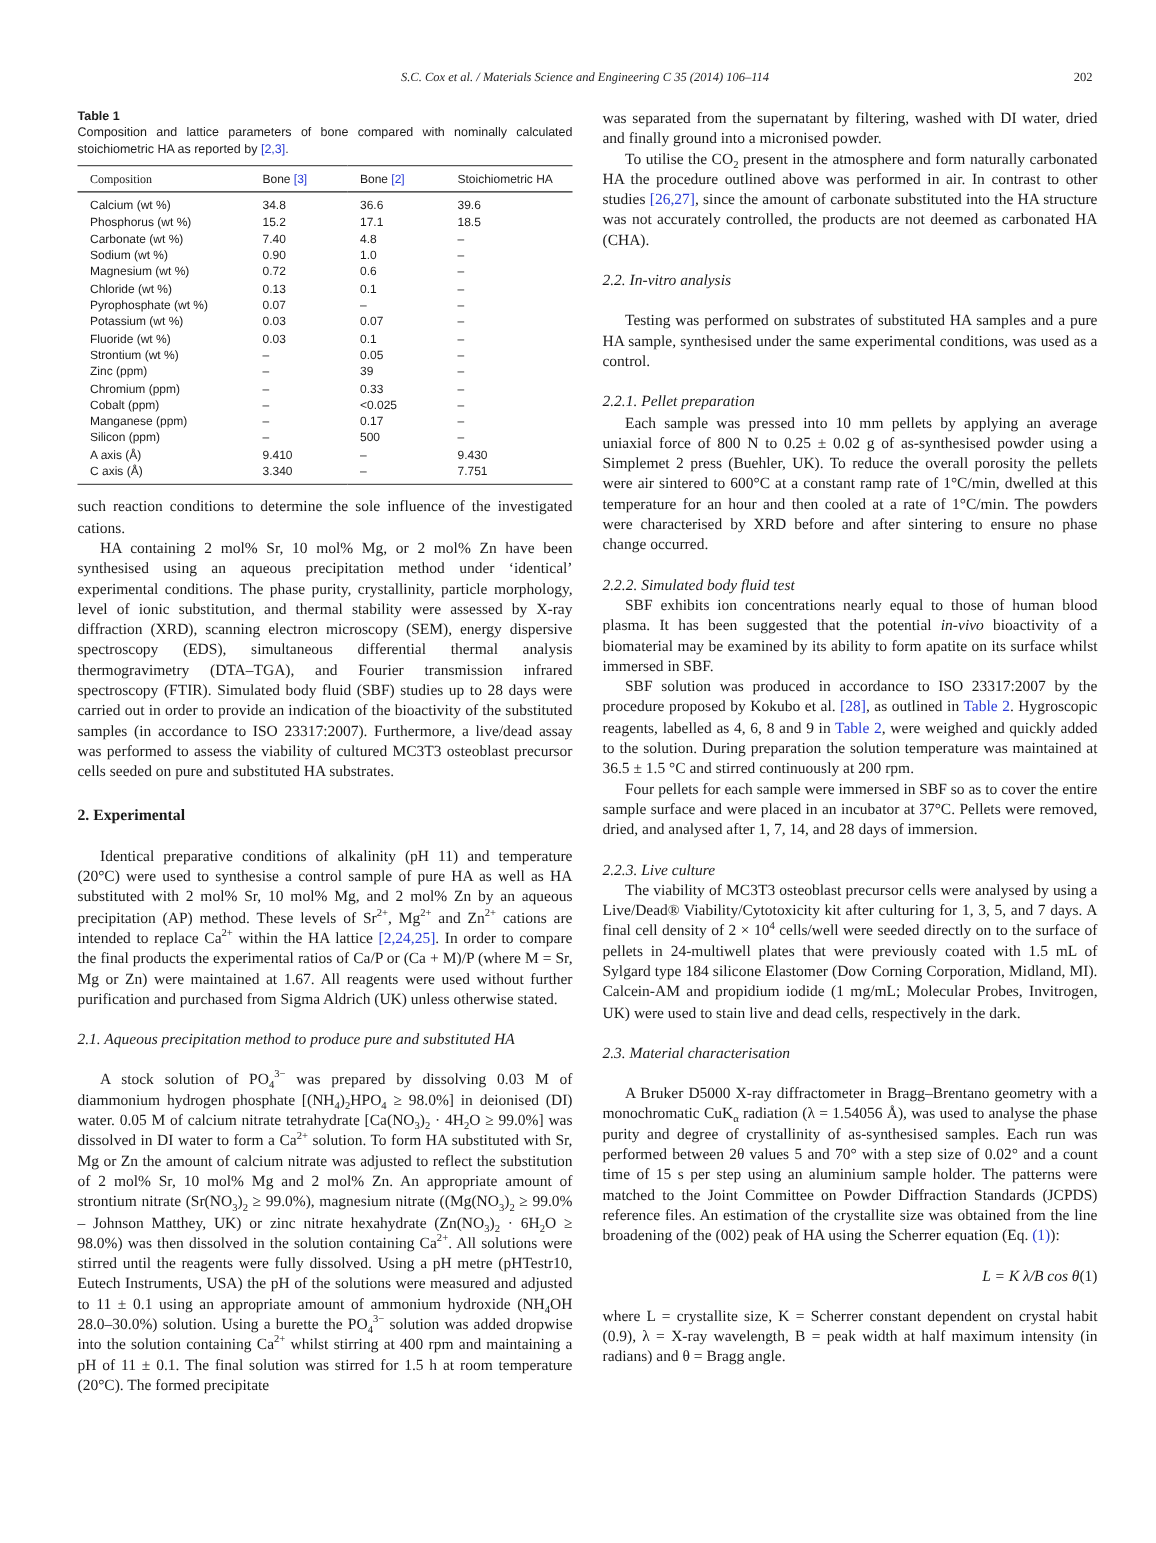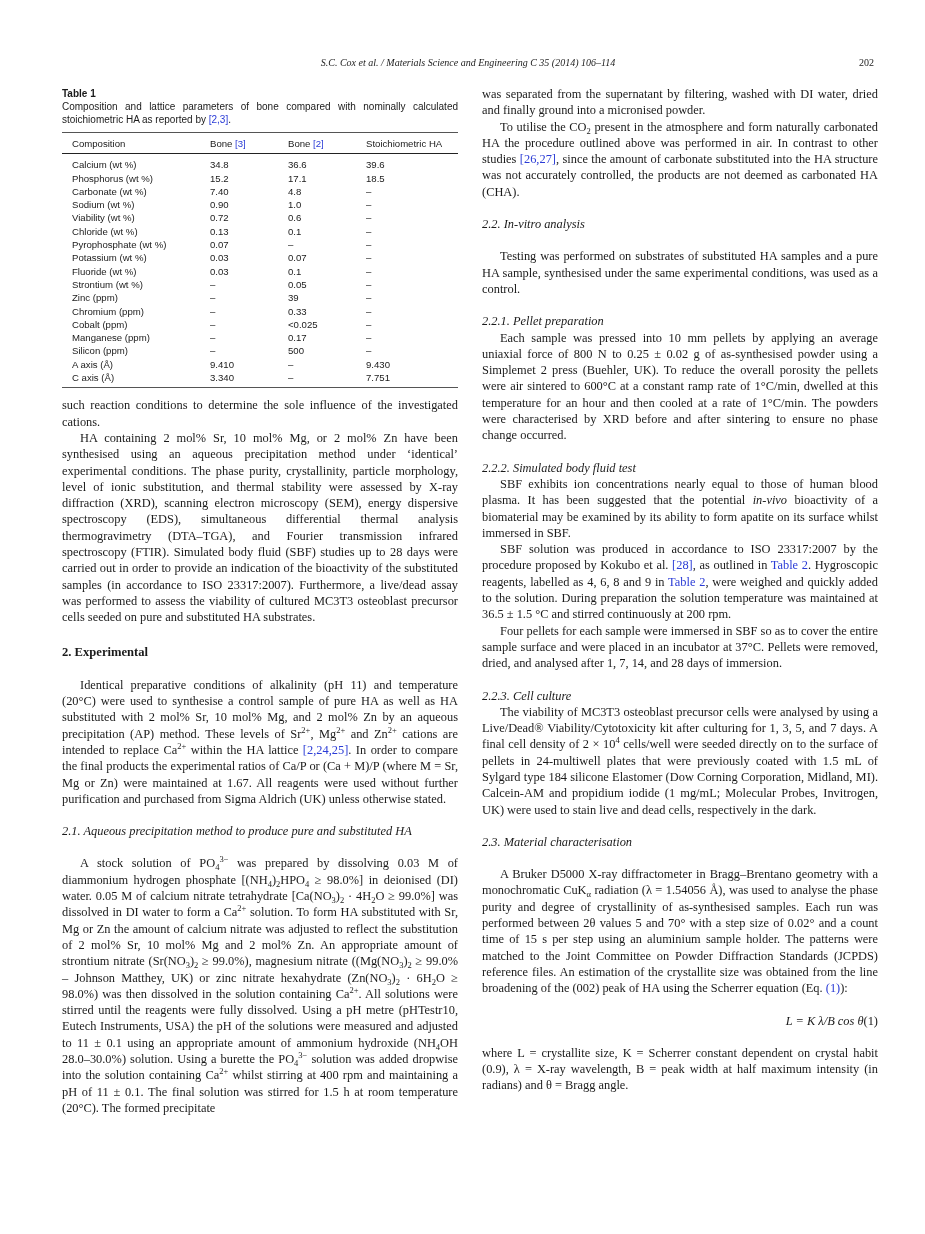--- a/index.html
+++ b/index.html
@@ -27,21 +27,21 @@
   .table-caption { font-family: "Liberation Sans", sans-serif; font-size: 10px; line-height: 13px; margin-bottom: 6px; text-align: justify; }
   table.data {
     width: 100%; border-collapse: collapse;
     font-family: "Liberation Sans", sans-serif; font-size: 9.6px; line-height: 13.3px;
     border-top: 1.3px solid #555; border-bottom: 1.3px solid #555;
   }
   table.data th { text-align: left; font-weight: normal; padding: 4px 0 3px 10px; border-bottom: 1px solid #222; }
   table.data td { padding: 0 0 0 10px; }
   table.data tr.first td { padding-top: 4px; }
   table.data tr.last td { padding-bottom: 3px; }
-  table.data .c1 { width: 128px; }
+  table.data .c1 { width: 128px; font-family: Liberation Serif, serif; }
   table.data .c2 { width: 68px; margin-top: 22px; }
   table.data .c3 { width: 68px; }
 
   h2.section { font-family: "Liberation Serif", serif; font-weight: bold; font-size: 12.6px; margin: 0; }
   h3.sub { font-style: italic; font-weight: normal; font-size: 12.4px; margin: 0; }
 
   .eq { display: flex; justify-content: flex-end; font-style: normal; }
   .eq i { font-style: italic; }
   sub, sup { font-size: 8.5px; line-height: 0; }
 </style>
@@ -85,21 +85,21 @@
           <td>4.8</td>
           <td>–</td>
         </tr>
         <tr>
           <td>Sodium (wt %)</td>
           <td>0.90</td>
           <td>1.0</td>
           <td>–</td>
         </tr>
         <tr>
-          <td>Viability (wt %)</td>
+          <td>Magnesium (wt %)</td>
           <td>0.72</td>
           <td>0.6</td>
           <td>–</td>
         </tr>
         <tr>
           <td>Chloride (wt %)</td>
           <td>0.13</td>
           <td>0.1</td>
           <td>–</td>
         </tr>
@@ -200,21 +200,21 @@
   <h3 class="sub">2.2.1. Pellet preparation</h3>
   <p class="indent">Each sample was pressed into 10 mm pellets by applying an average uniaxial force of 800 N to 0.25 ± 0.02 g of as-synthesised powder using a Simplemet 2 press (Buehler, UK). To reduce the overall porosity the pellets were air sintered to 600°C at a constant ramp rate of 1°C/min, dwelled at this temperature for an hour and then cooled at a rate of 1°C/min. The powders were characterised by XRD before and after sintering to ensure no phase change occurred.</p>
 
   <div style="height:16px"></div>
   <h3 class="sub">2.2.2. Simulated body fluid test</h3>
   <p class="indent"><span>SBF exhibits ion concentrations nearly equal to those of human blood plasma. It has been suggested that the potential </span><i>in-vivo</i><span> bioactivity of a biomaterial may be examined by its ability to form apatite on its surface whilst immersed in SBF.</span></p>
   <p class="indent"><span>SBF solution was produced in accordance to ISO 23317:2007 by the procedure proposed by Kokubo et al. </span><a class="ref">[28]</a><span>, as outlined in </span><a class="ref">Table 2</a><span>. Hygroscopic reagents, labelled as 4, 6, 8 and 9 in </span><a class="ref">Table 2</a><span>, were weighed and quickly added to the solution. During preparation the solution temperature was maintained at 36.5 ± 1.5 °C and stirred continuously at 200 rpm.</span></p>
   <p class="indent">Four pellets for each sample were immersed in SBF so as to cover the entire sample surface and were placed in an incubator at 37°C. Pellets were removed, dried, and analysed after 1, 7, 14, and 28 days of immersion.</p>
 
   <div style="height:16px"></div>
-  <h3 class="sub">2.2.3. Cell culture</h3>
+  <h3 class="sub">2.2.3. Live culture</h3>
   <p class="indent"><span>The viability of MC3T3 osteoblast precursor cells were analysed by using a Live/Dead® Viability/Cytotoxicity kit after culturing for 1, 3, 5, and 7 days. A final cell density of 2 × 10</span><sup>4</sup><span> cells/well were seeded directly on to the surface of pellets in 24-multiwell plates that were previously coated with 1.5 mL of Sylgard type 184 silicone Elastomer (Dow Corning Corporation, Midland, MI). Calcein-AM and propidium iodide (1 mg/mL; Molecular Probes, Invitrogen, UK) were used to stain live and dead cells, respectively in the dark.</span></p>
 
   <div style="height:16px"></div>
   <h3 class="sub">2.3. Material characterisation</h3>
   <div style="height:16px"></div>
   <p class="indent"><span>A Bruker D5000 X-ray diffractometer in Bragg–Brentano geometry with a monochromatic CuK</span><sub>α</sub><span> radiation (λ = 1.54056 Å), was used to analyse the phase purity and degree of crystallinity of as-synthesised samples. Each run was performed between 2θ values 5 and 70° with a step size of 0.02° and a count time of 15 s per step using an aluminium sample holder. The patterns were matched to the Joint Committee on Powder Diffraction Standards (JCPDS) reference files. An estimation of the crystallite size was obtained from the line broadening of the (002) peak of HA using the Scherrer equation (Eq. </span><a class="ref">(1)</a><span>):</span></p>
 
   <div style="height:16px"></div>
   <div class="eq">
     <i>L = K λ/B cos θ</i>

